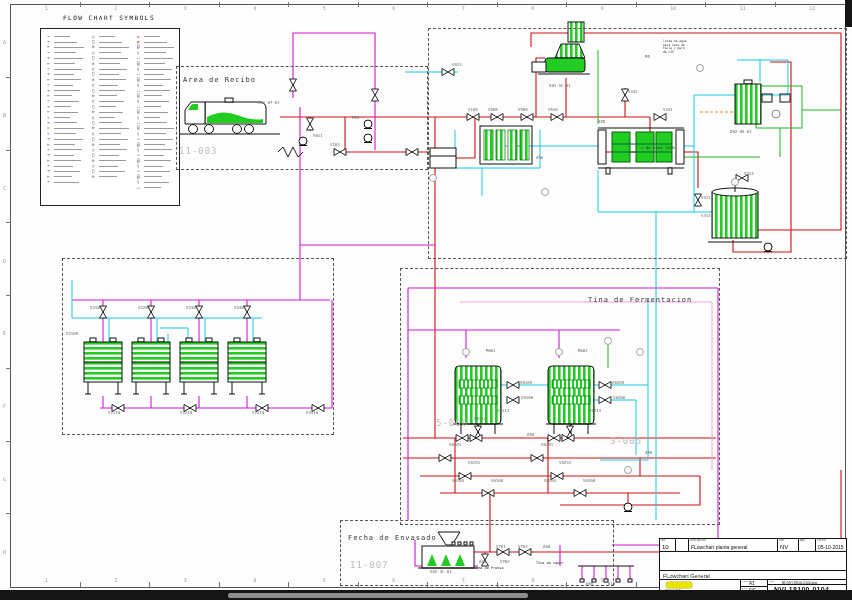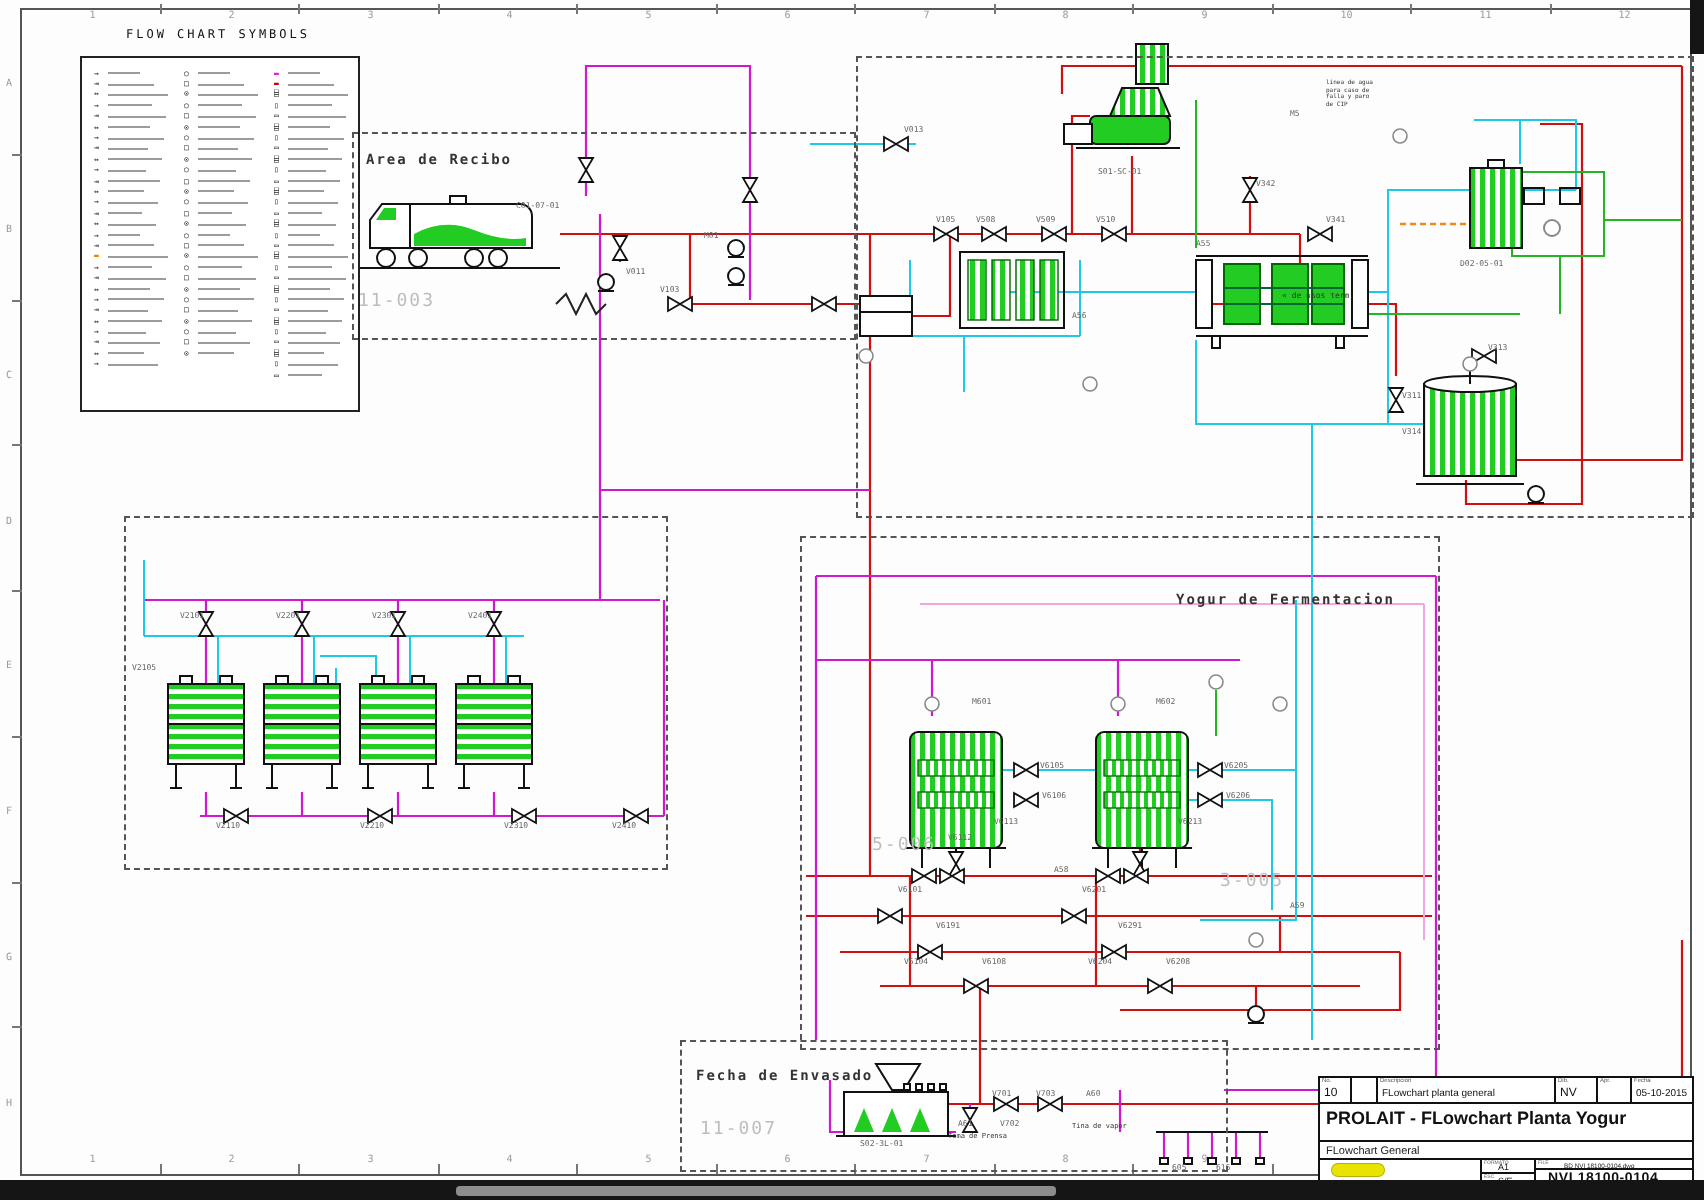--- a/index.html
+++ b/index.html
@@ -12,21 +12,21 @@
   
   .legend{position:absolute;left:40px;top:28px;width:138px;height:176px;border:1px solid #222;background:#fff;}
   .legend-title{position:absolute;left:40px;top:14px;width:138px;text-align:center;font-size:6px;
     letter-spacing:1.5px;color:#111;}
   .lcol{position:absolute;top:5px;width:40px;}
   .lrow{height:5.4px;display:flex;align-items:center;}
   .lrow .ic{font-size:4px;line-height:4px;color:#222;width:7px;}
   .lrow .tx{height:1px;background:#9b9b9b;}
   
   .abox{position:absolute;border:1px dashed #555;}
-  .alabel{position:absolute;font-size:7px;letter-spacing:1px;color:#333;white-space:nowrap;font-weight:bold;}
+  .alabel{position:absolute;font-size:7px;letter-spacing:1px;color:#333;white-space:nowrap;}
   .anum{position:absolute;font-size:9px;letter-spacing:1px;color:#bdbdbd;white-space:nowrap;}
   .tag{position:absolute;font-size:4px;line-height:4px;color:#666;white-space:nowrap;}
   .note{position:absolute;color:#333;white-space:nowrap;}
   
   .tblock{position:absolute;left:659px;top:538px;width:186px;height:53px;border:1px solid #111;
     background:#fff;font-family:"Liberation Sans",sans-serif;}
   .tb-rev{position:absolute;left:0;top:0;width:100%;height:12px;border-bottom:1px solid #111;display:flex;}
   .tb-rev .c{border-right:1px solid #111;position:relative;height:100%;}
   .tb-rev .hd{position:absolute;left:1px;top:0;font-size:3px;color:#555;line-height:3px;}
   .tb-rev .vl{position:absolute;left:2px;bottom:1px;font-size:6px;color:#111;line-height:6px;white-space:nowrap;}
@@ -908,21 +908,21 @@
 
   <div class="abox" style="left:176px;top:66px;width:250px;height:102px;"></div>
   <span class="alabel" style="left:183px;top:76px;">Area de Recibo</span>
   <span class="anum" style="left:179px;top:146px;">11-003</span>
 
   <div class="abox" style="left:428px;top:28px;width:417px;height:229px;"></div>
 
   <div class="abox" style="left:62px;top:258px;width:270px;height:175px;"></div>
 
   <div class="abox" style="left:400px;top:268px;width:318px;height:255px;"></div>
-  <span class="alabel" style="left:588px;top:296px;">Yogur de Fermentacion</span>
+  <span class="alabel" style="left:588px;top:296px;">Tina de Fermentacion</span>
   <span class="anum" style="left:436px;top:418px;">5-006</span>
   <span class="anum" style="left:610px;top:436px;">3-005</span>
 
   <div class="abox" style="left:340px;top:520px;width:272px;height:64px;"></div>
   <span class="alabel" style="left:348px;top:534px;">Fecha de Envasado</span>
   <span class="anum" style="left:350px;top:560px;">11-007</span>
 
   <div id="tags">
       <span class="tag" style="left: 258px; top: 101px;">C01-07-01</span>
       <span class="tag" style="left: 313px; top: 134px;">V011</span>
@@ -1015,21 +1015,20 @@
         </div>
       <div class="c" style="width:16px;">
           <span class="hd">Apr.</span>
           <span class="vl"></span>
         </div>
       <div class="c" style="flex:1;border-right:none;">
           <span class="hd">Fecha</span>
           <span class="vl" style="font-size:5px;">05-10-2015</span>
         </div>
     </div>
-    <div class="tb-title">PROLAIT - FLowchart Planta Yogur</div>
     <div class="tb-sub">FLowchart General</div>
     <div class="tb-bot">
       <div class="logo-cell">
         <div class="logo-blob"></div>
         <span class="logo-sub">PROLAIT</span>
       </div>
       <div class="mid-cell">
         <div>
             <span class="hd">FORMATO</span>
             <span class="vv">A1</span>

